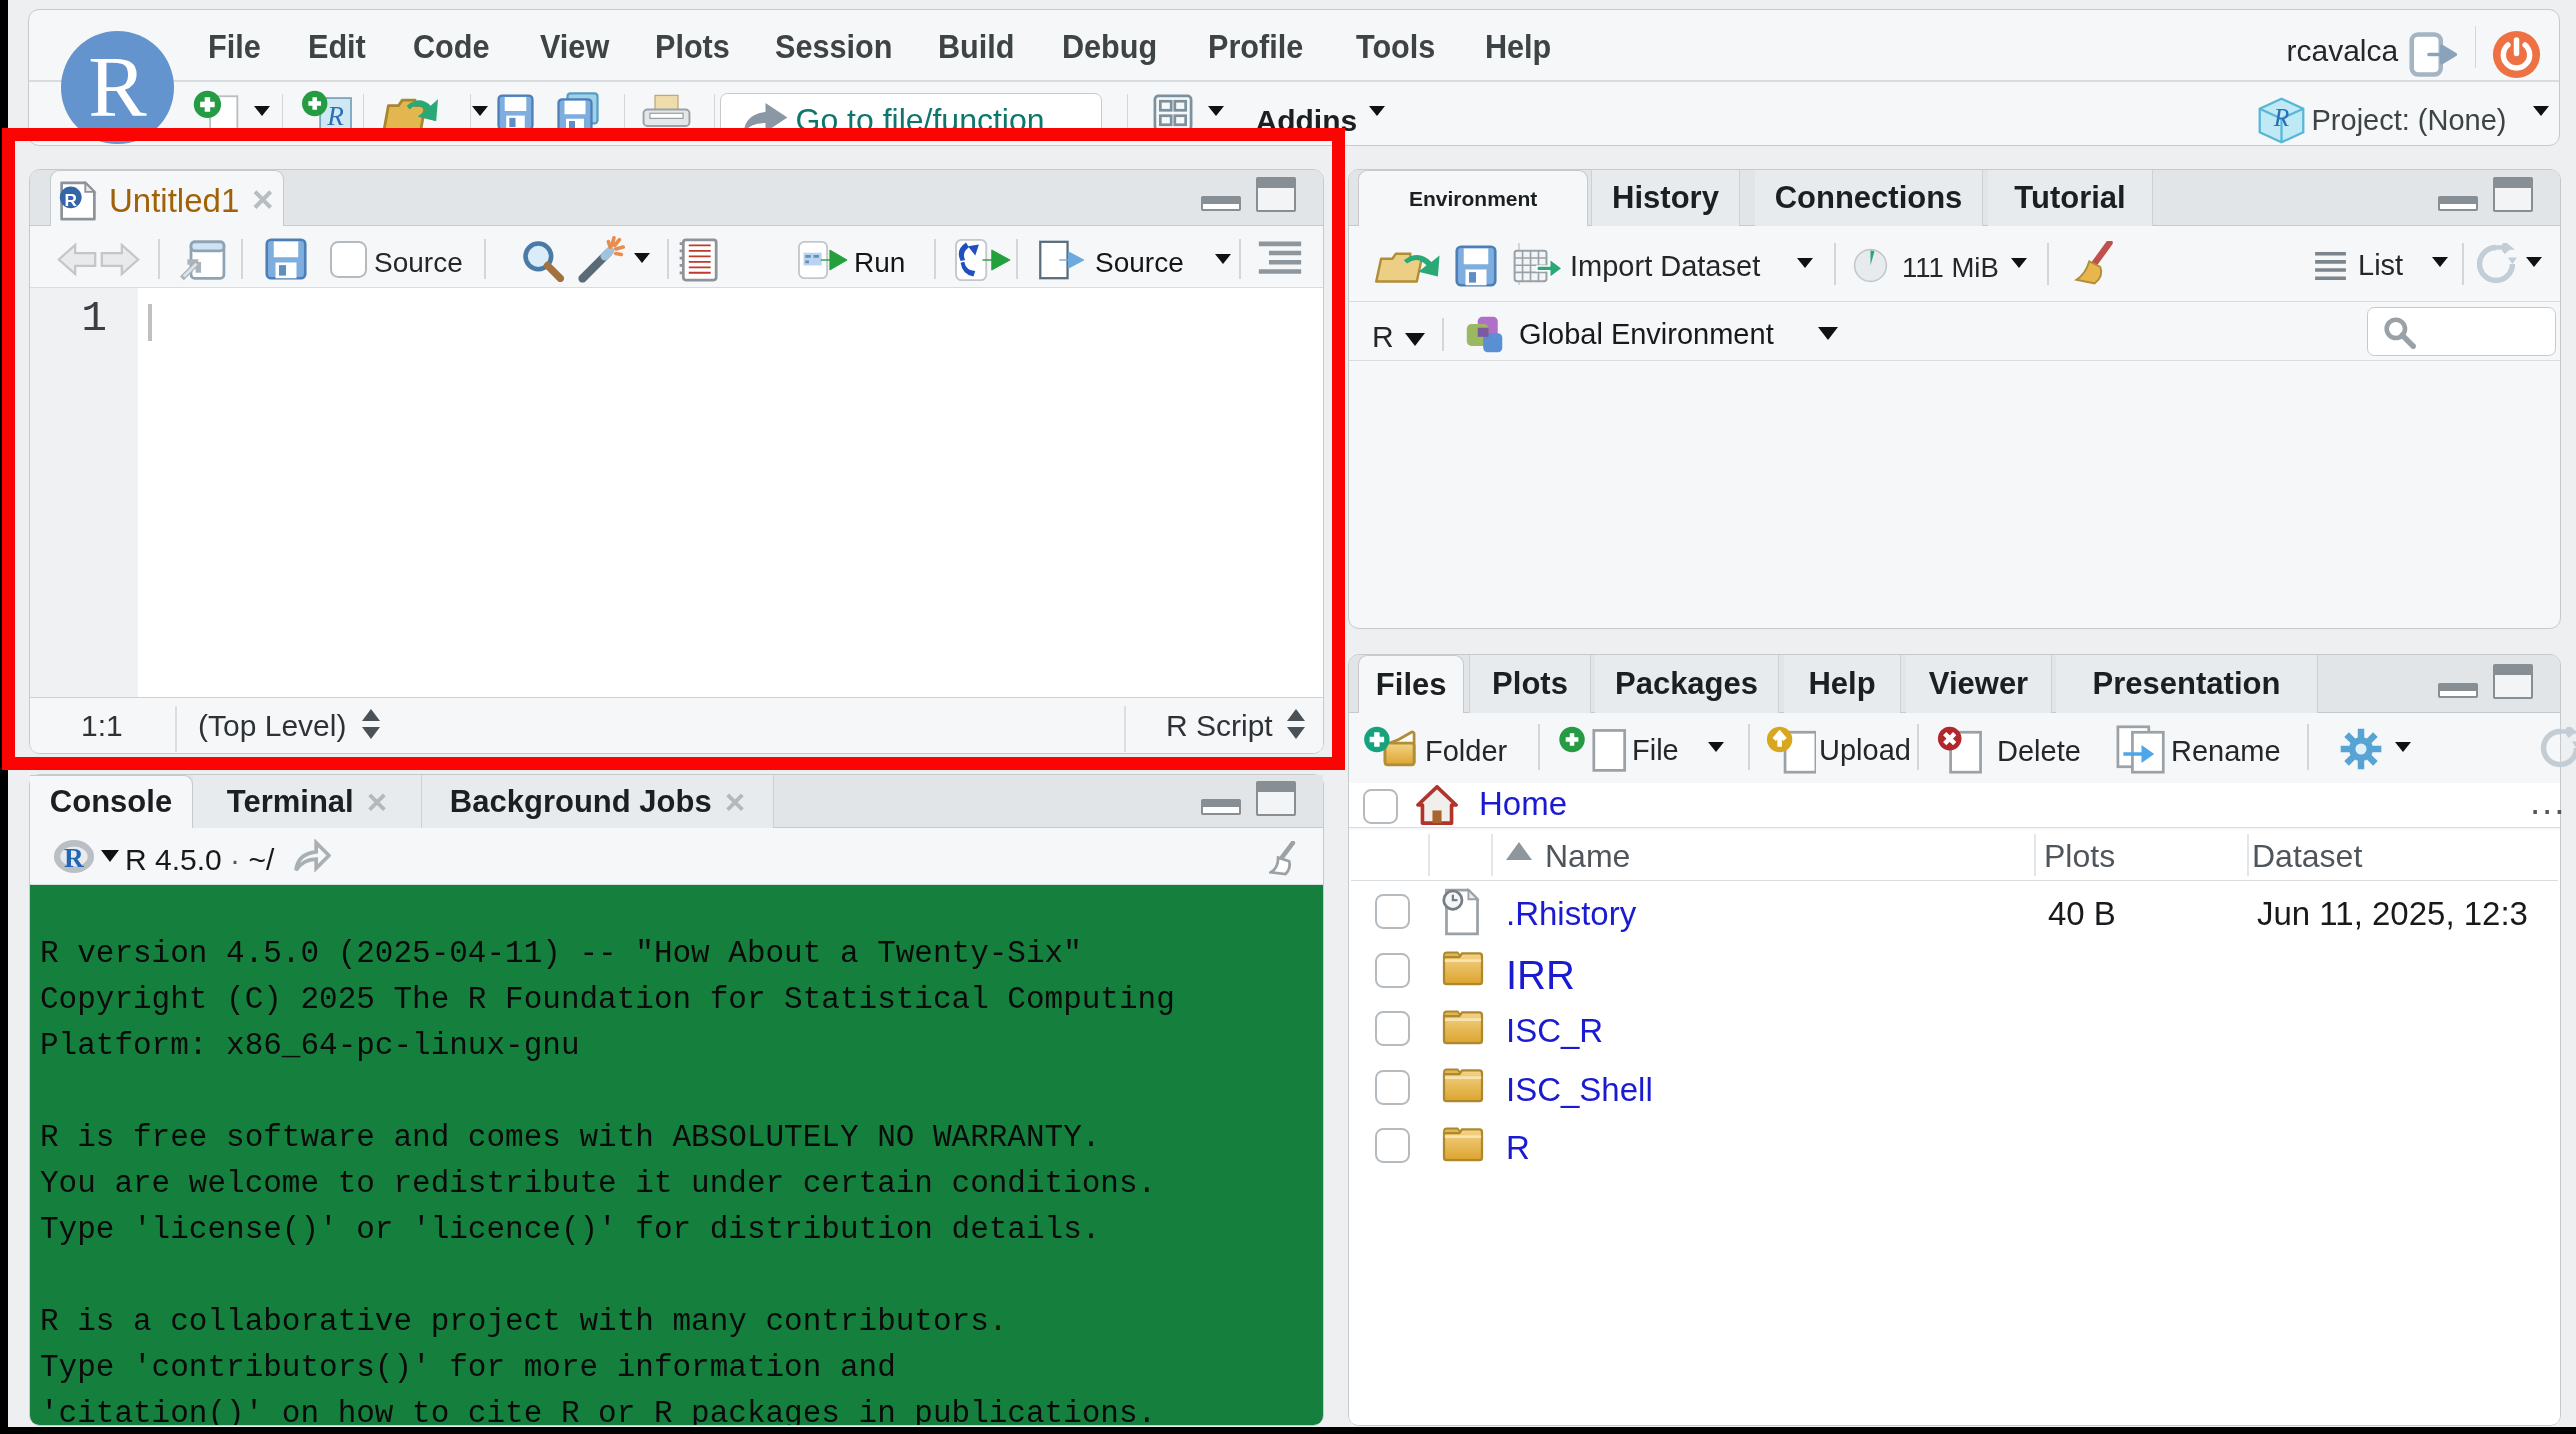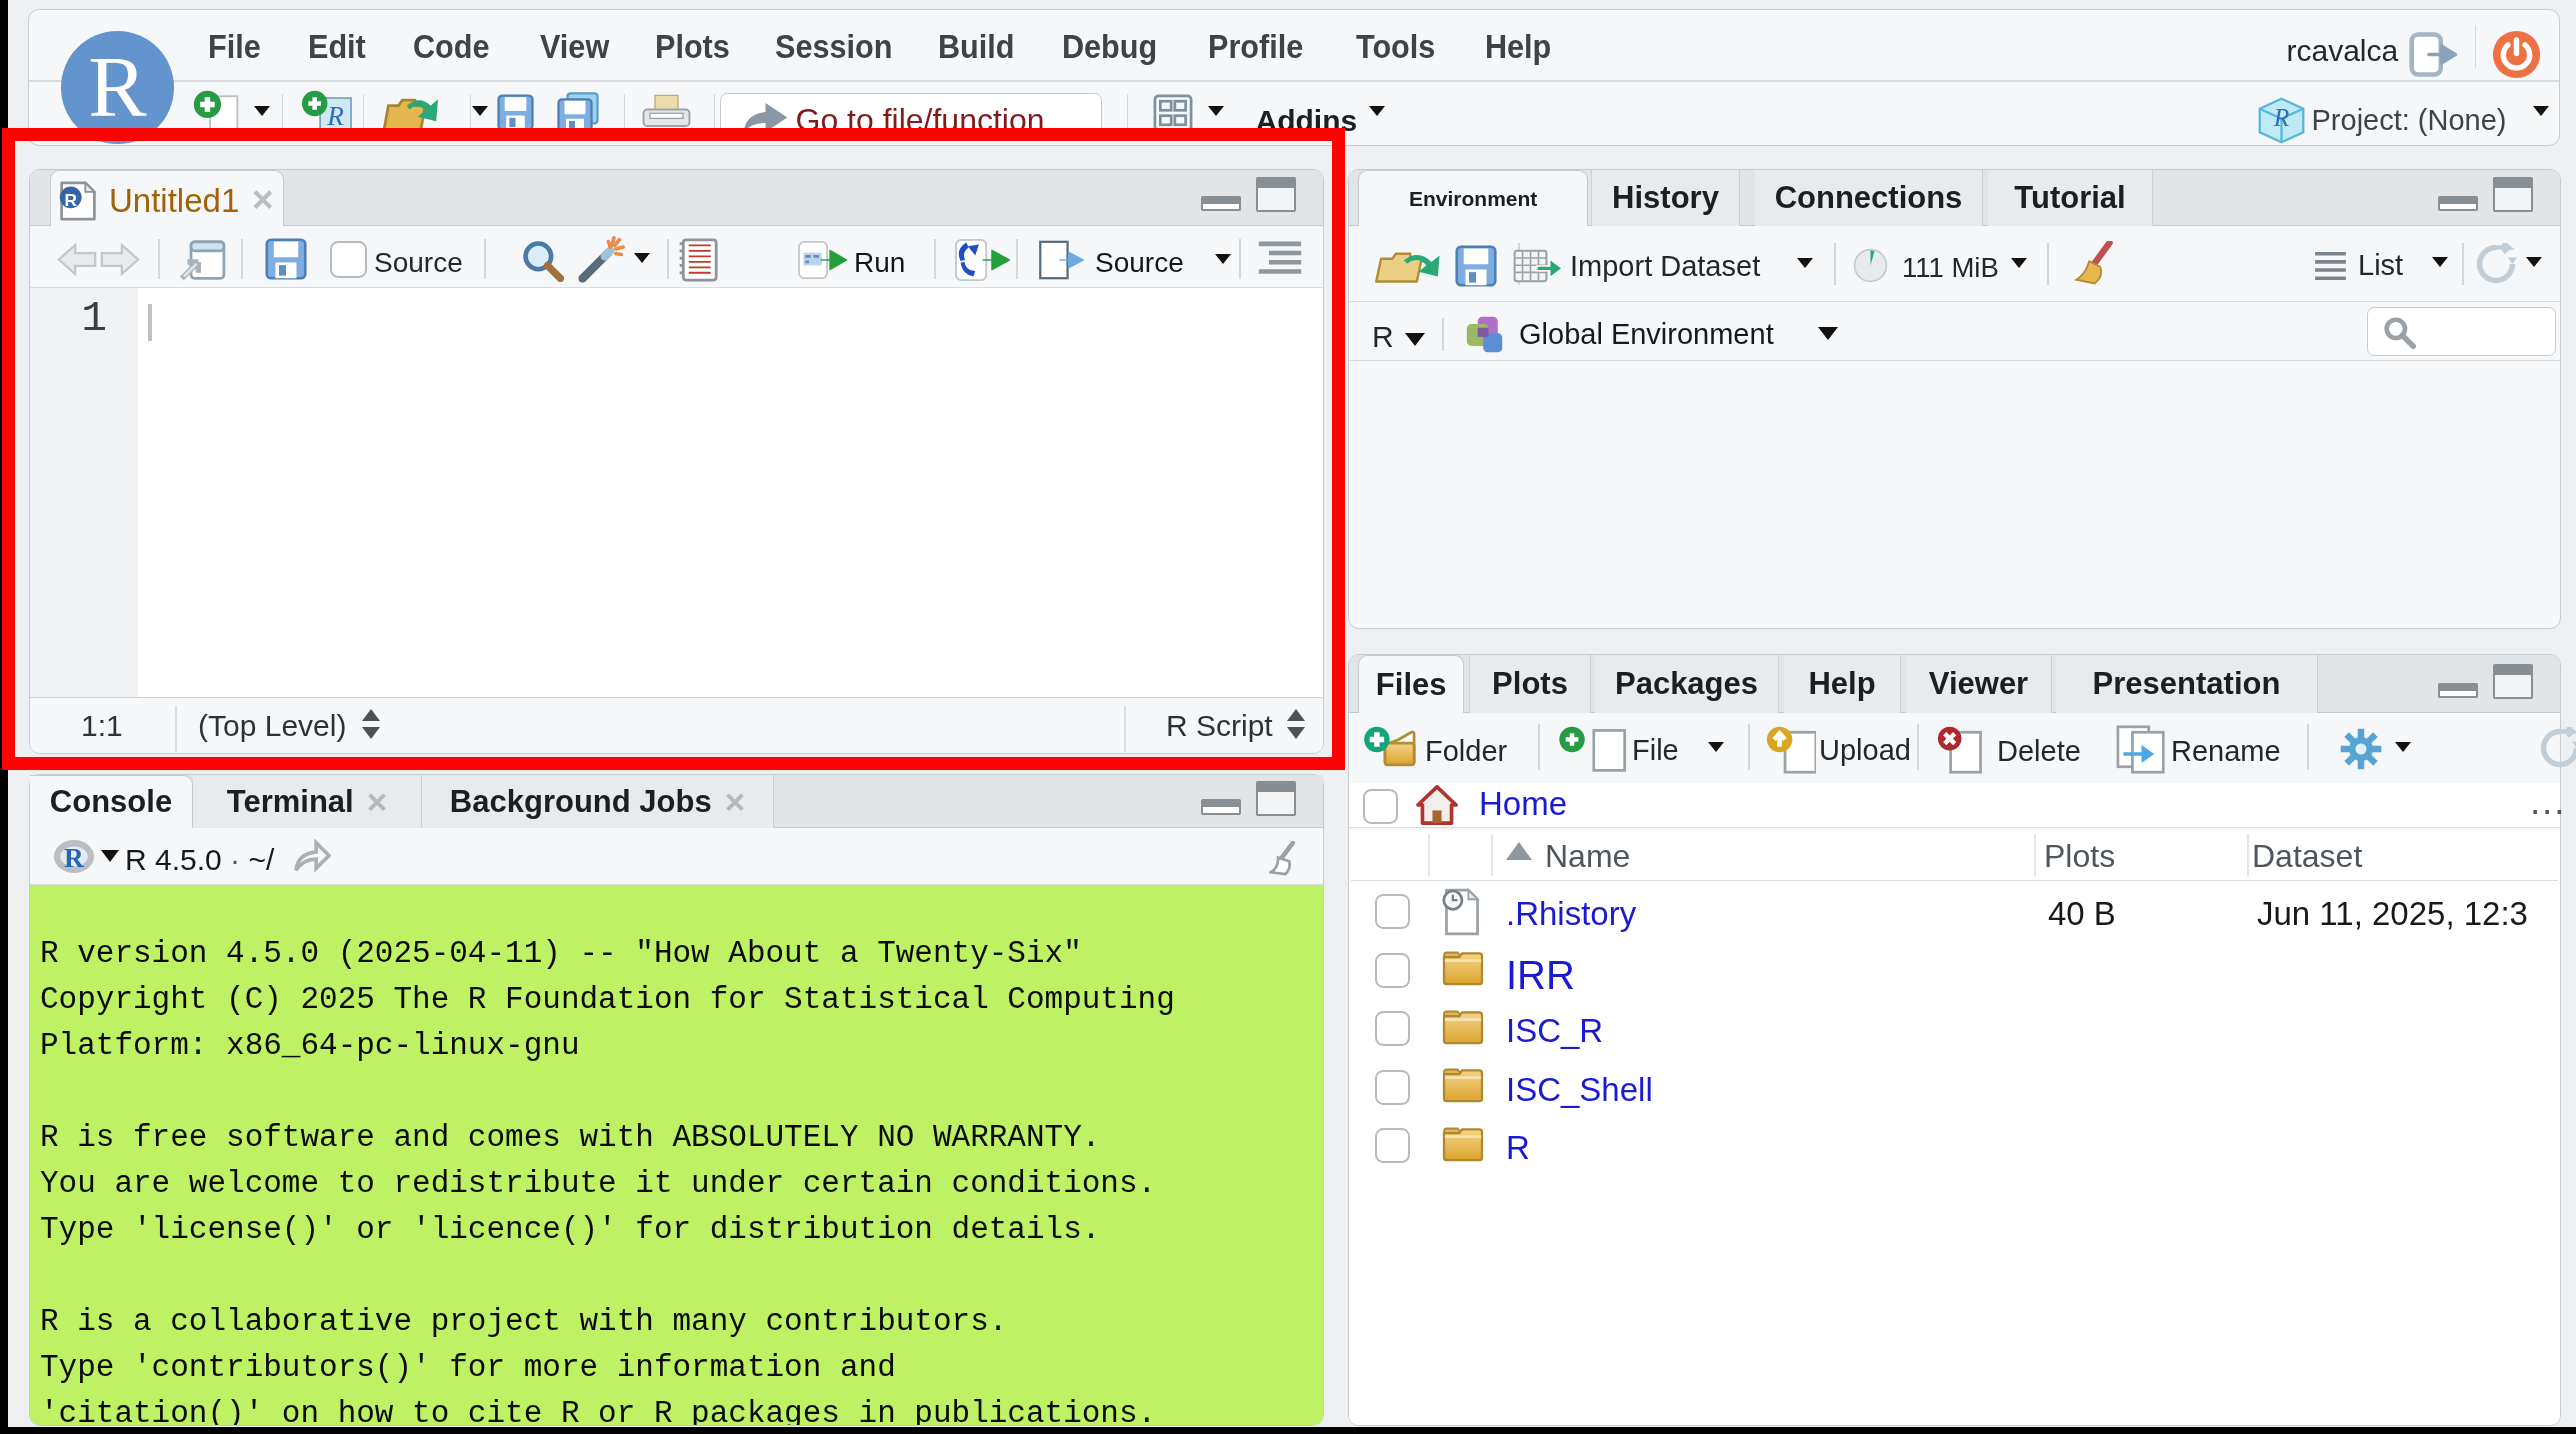--- a/index.html
+++ b/index.html
@@ -105,21 +105,21 @@
       <rect x="22" y="2" width="36" height="30" fill="#efdcab" stroke="#bda97a" stroke-width="2"></rect>
       <path d="M10 24 h60 a6 6 0 0 1 6 6 v14 a6 6 0 0 1 -6 6 h-60 a6 6 0 0 1 -6 -6 v-14 a6 6 0 0 1 6 -6z" fill="#e4e7ea" stroke="#9aa1a7" stroke-width="3"></path>
       <rect x="14" y="30" width="52" height="8" fill="#fff" stroke="#9aa1a7" stroke-width="2"></rect>
     </svg>
     <div class="sep" style="left:685px;top:84px;height:38px"></div>
 
     <div class="abs" style="left:691px;top:83px;width:382px;height:46px;background:#fff;border:1.8px solid #c6cacd;border-radius:7.3px"></div>
     <svg class="abs" style="left:711px;top:91px" width="51" height="33" viewBox="0 0 56 36">
       <path d="M4 34 q2 -20 24 -22 v-10 l24 16 -24 16 v-10 q-16 0 -24 10z" fill="#8a97a5"></path>
     </svg>
-    <div class="abs" style="left:767px;top:92px;font-size:32px;color:#7f1d1d">Go to file/function</div>
+    <div class="abs" style="left:767px;top:92px;font-size:32px;color:#0f766e">Go to file/function</div>
     <div class="sep" style="left:1098px;top:84px;height:38px"></div>
 
     <svg class="abs" style="left:1124px;top:84px" width="40" height="38" viewBox="0 0 44 42">
       <rect x="2" y="2" width="40" height="38" rx="4" fill="none" stroke="#7d909e" stroke-width="3"></rect>
       <rect x="8" y="8" width="12" height="10" fill="none" stroke="#7d909e" stroke-width="3"></rect>
       <rect x="24" y="8" width="12" height="10" fill="none" stroke="#7d909e" stroke-width="3"></rect>
       <rect x="8" y="24" width="12" height="10" fill="none" stroke="#7d909e" stroke-width="3"></rect>
       <rect x="24" y="24" width="12" height="10" fill="none" stroke="#7d909e" stroke-width="3"></rect>
     </svg>
     <div class="caret" style="left:1179px;top:96px"></div>
@@ -289,21 +289,21 @@
     <div class="caret" style="left:71px;top:75px;border-left-width:9.2px;border-right-width:9.2px;border-top-width:12px"></div>
     <div class="abs" style="left:95px;top:68px;font-size:30px;color:#17191b">R 4.5.0 <span style="color:#555">·</span> ~/</div>
     <svg class="abs" style="left:264px;top:64px" width="37" height="33" viewBox="0 0 40 36">
       <path d="M2 34 q2 -18 22 -20 v-10 l14 14 -14 14 v-10 q-14 0 -22 12z" fill="none" stroke="#a8b0b6" stroke-width="4"></path>
     </svg>
     <svg class="abs" style="left:1239px;top:66px" width="33" height="35" viewBox="0 0 36 38">
       <path d="M26 2 L14 18" stroke="#9aa2a8" stroke-width="5" stroke-linecap="round"></path>
       <path d="M10 18 l12 4 q2 8 -4 14 l-16 -2 q8 -4 8 -16z" fill="#fff" stroke="#9aa2a8" stroke-width="3"></path>
     </svg>
   </div>
-  <div class="abs" style="left:0;right:0;top:110px;bottom:0;background:#bef264;border-radius:0 0 9.2px 9.2px;overflow:hidden">
+  <div class="abs" style="left:0;right:0;top:110px;bottom:0;background:#15803d;border-radius:0 0 9.2px 9.2px;overflow:hidden">
     <pre id="context" style="font-family:'Liberation Mono';font-size:31px;line-height:46px;color:#0b0b0b;padding:46px 0 0 10px;white-space:pre">R version 4.5.0 (2025-04-11) -- "How About a Twenty-Six"
 Copyright (C) 2025 The R Foundation for Statistical Computing
 Platform: x86_64-pc-linux-gnu
 
 R is free software and comes with ABSOLUTELY NO WARRANTY.
 You are welcome to redistribute it under certain conditions.
 Type 'license()' or 'licence()' for distribution details.
 
 R is a collaborative project with many contributors.
 Type 'contributors()' for more information and

